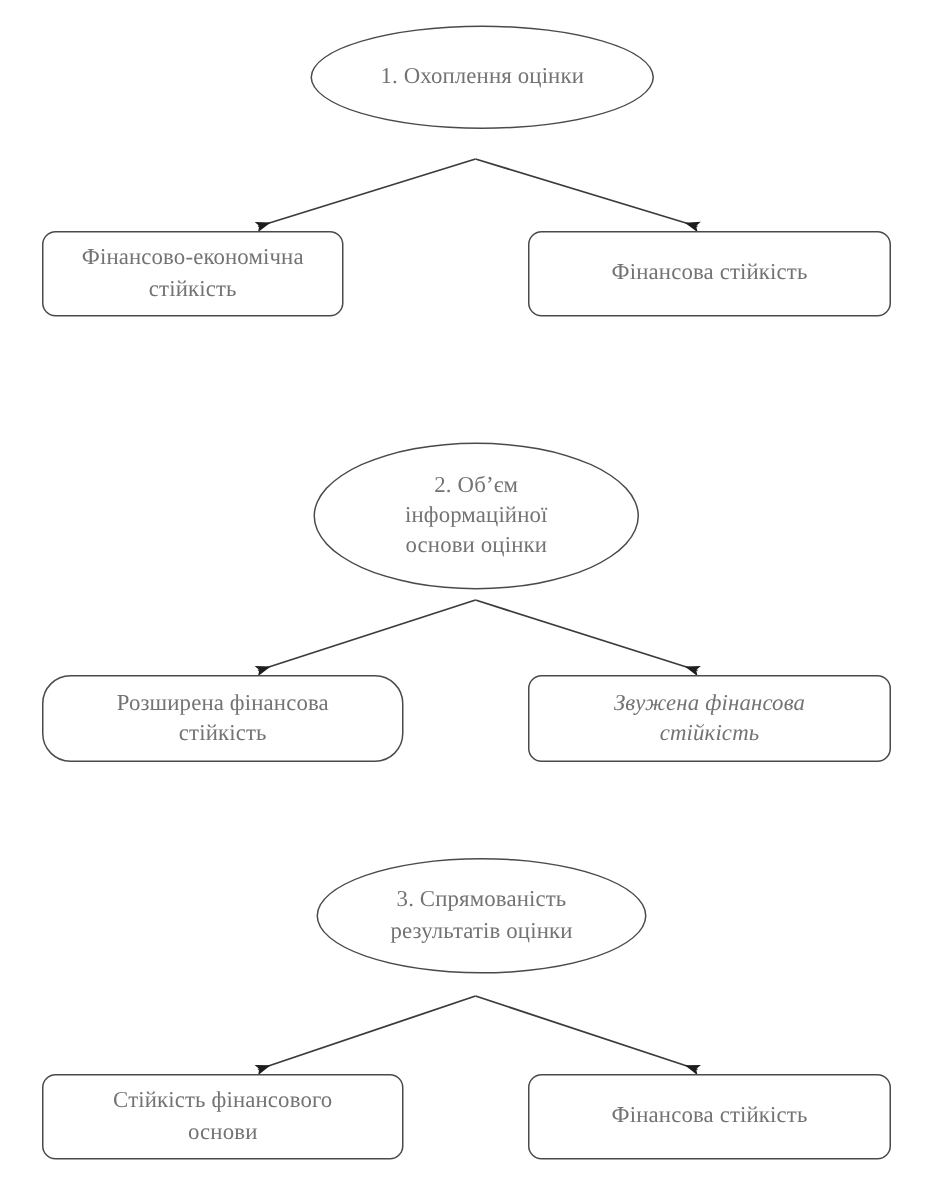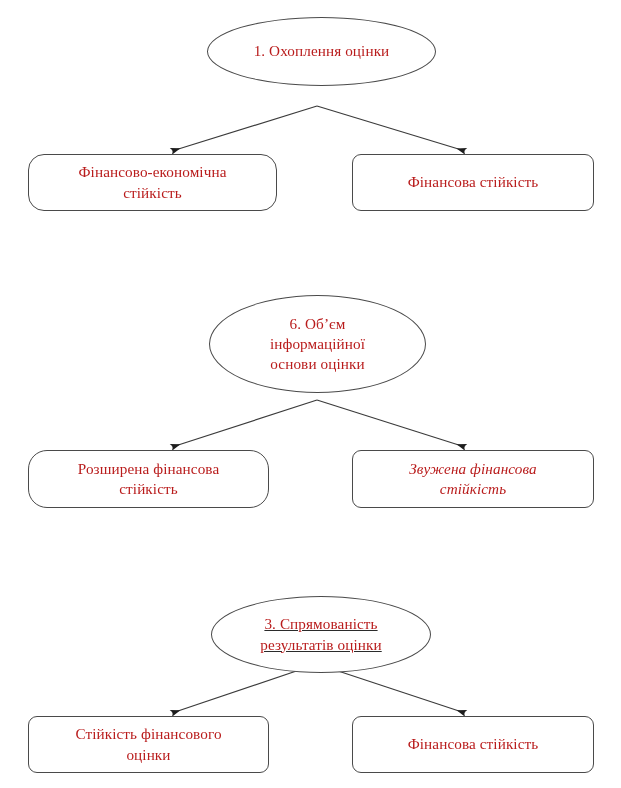--- a/index.html
+++ b/index.html
@@ -51,41 +51,41 @@
   .node-box {
     border: 1.1px solid #4a4a4a;
     border-radius: 9px;
     background: #ffffff;
   }
 
   .node-label {
     font-size: 15.2px;
     line-height: 1.32;
     letter-spacing: 0.1px;
-    color: #b91c1c;
+    color: #737373;
     white-space: pre-line;
     padding: 0 8px;
   }
 
   .node-ellipse .node-label {
     padding: 0 16px;
   }
 
   
   #ellipse-1 { left: 207px; top: 17px;  width: 229px; height: 69px; }
-  #box-1-left  { left: 28px;  top: 154px; width: 249px; height: 57px; border-radius: 16px; }
+  #box-1-left  { left: 28px;  top: 154px; width: 201px; height: 57px; }
   #box-1-right { left: 352px; top: 154px; width: 242px; height: 57px; }
 
   
   #ellipse-2 { left: 209px; top: 295px; width: 217px; height: 98px; }
   #box-2-left  { left: 28px;  top: 450px; width: 241px; height: 58px; border-radius: 19px; }
   #box-2-right { left: 352px; top: 450px; width: 242px; height: 58px; font-style: italic; }
 
   
-  #ellipse-3 { left: 211px; top: 596px; width: 220px; height: 77px; text-decoration: underline; }
+  #ellipse-3 { left: 211px; top: 572px; width: 220px; height: 77px; }
   #box-3-left  { left: 28px;  top: 716px; width: 241px; height: 57px; }
   #box-3-right { left: 352px; top: 716px; width: 242px; height: 57px; }
 </style>
 </head>
 <body>
 
 <div id="diagram-canvas">
 
   <svg class="connector-layer" viewBox="0 0 621 788" width="621" height="788" xmlns="http://www.w3.org/2000/svg">
     <defs>
@@ -111,21 +111,21 @@
   <div class="node node-box" id="box-1-left">
     <span class="node-label">Фінансово-економічна
 стійкість</span>
   </div>
 
   <div class="node node-box" id="box-1-right">
     <span class="node-label">Фінансова стійкість</span>
   </div>
 
   <div class="node node-ellipse" id="ellipse-2">
-    <span class="node-label">6. Об’єм
+    <span class="node-label">2. Об’єм
 інформаційної
 основи оцінки</span>
   </div>
 
   <div class="node node-box" id="box-2-left">
     <span class="node-label">Розширена фінансова
 стійкість</span>
   </div>
 
   <div class="node node-box" id="box-2-right">
@@ -133,20 +133,20 @@
 стійкість</span>
   </div>
 
   <div class="node node-ellipse" id="ellipse-3">
     <span class="node-label">3. Спрямованість
 результатів оцінки</span>
   </div>
 
   <div class="node node-box" id="box-3-left">
     <span class="node-label">Стійкість фінансового
-оцінки</span>
+основи</span>
   </div>
 
   <div class="node node-box" id="box-3-right">
     <span class="node-label">Фінансова стійкість</span>
   </div>
 
 </div>
 
 </body></html>

